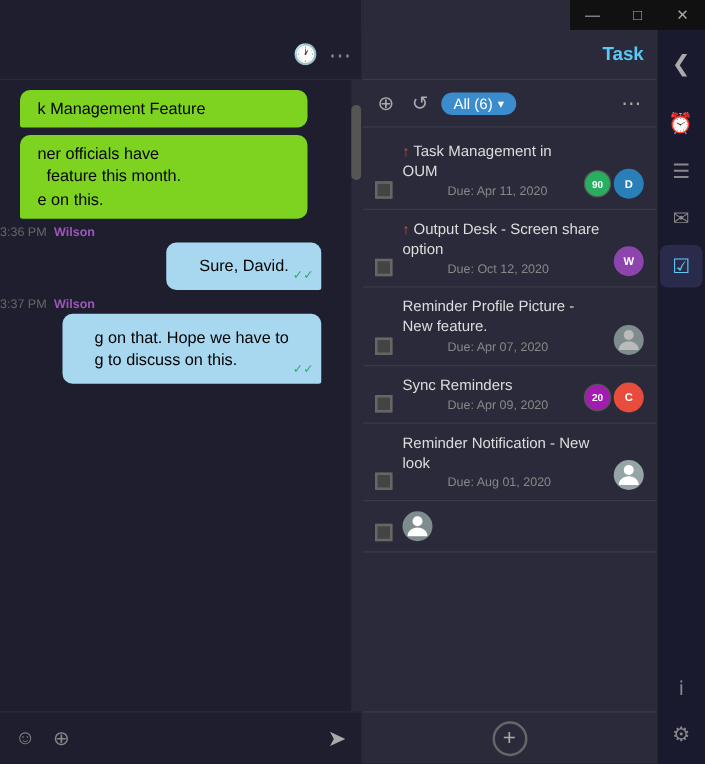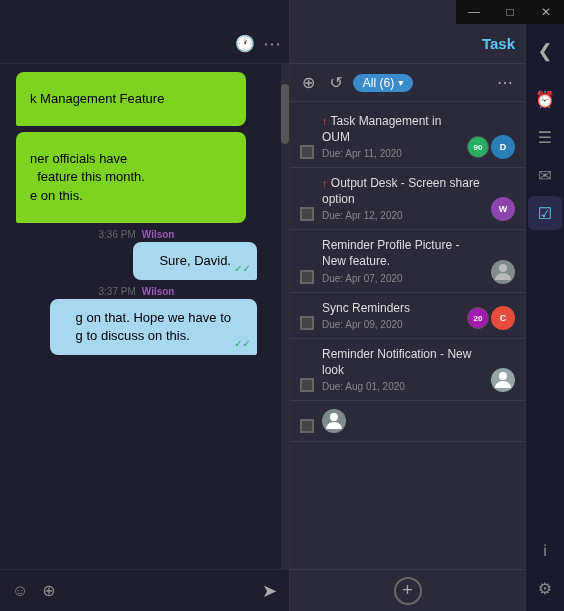--- a/index.html
+++ b/index.html
@@ -59,21 +59,21 @@
       background: #555;
       border-radius: 4px;
       position: absolute;
       top: 20px;
     }
 
     .message-bubble-green {
       background: #7ed321;
       color: #000;
       border-radius: 8px 8px 8px 2px;
-      padding: 18px 14px;
+      padding: 6px 14px;
       max-width: 230px;
       margin-left: 8px;
       font-size: 13px;
       line-height: 1.4;
     }
 
     .message-bubble-blue {
       background: #a8d8f0;
       color: #000;
       border-radius: 8px 8px 2px 8px;
@@ -223,20 +223,21 @@
     .task-name {
       font-size: 12px;
       color: #ddd;
       line-height: 1.3;
       margin-bottom: 3px;
     }
 
     .task-due {
       font-size: 10px;
       color: #888;
+      margin-left: 36px;
     }
 
     .task-avatars {
       display: flex;
       gap: 2px;
       flex-shrink: 0;
       align-items: center;
     }
 
     .avatar-circle {
@@ -345,21 +346,21 @@
     .blue-avatar {
       background: #2980b9;
     }
     .purple-avatar {
       background: #8e44ad;
     }
 
     .message-row-right {
       display: flex;
       flex-direction: column;
-      align-items: center;
+      align-items: flex-start;
       padding-right: 16px;
     }
   </style>
 </head>
 <body>
 
 <div style="position:absolute;top:0;right:0;display:flex;z-index:100;background:#111;">
   <div class="win-btn">—</div>
   <div class="win-btn">□</div>
   <div class="win-btn close">✕</div>
@@ -455,21 +456,21 @@
       </div>
     </div>
 
     <div class="task-item">
       <div class="task-checkbox"></div>
       <div class="task-content">
         <div class="task-name">
           <span class="priority-up">↑</span>
           Output Desk - Screen share option
         </div>
-        <div class="task-due">Due: Apr 12, 2020</div>
+        <div class="task-due">Due: Oct 12, 2020</div>
       </div>
       <div class="task-avatars">
         <div class="avatar-circle purple-avatar">W</div>
       </div>
     </div>
 
     <div class="task-item">
       <div class="task-checkbox"></div>
       <div class="task-content">
         <div class="task-name">Reminder Profile Picture - New feature.</div>

